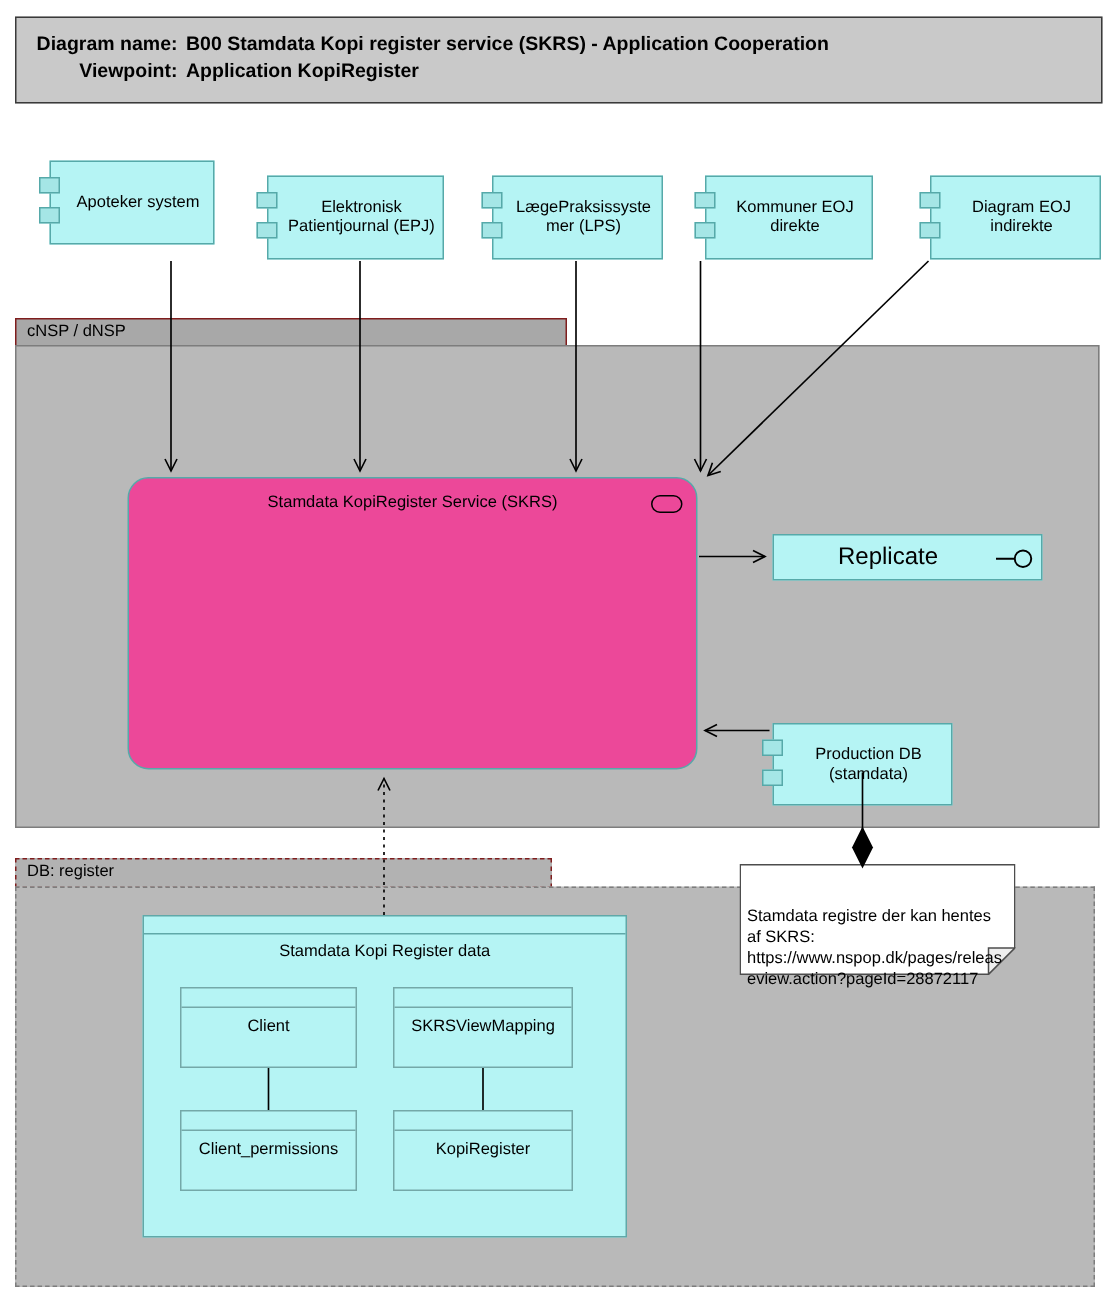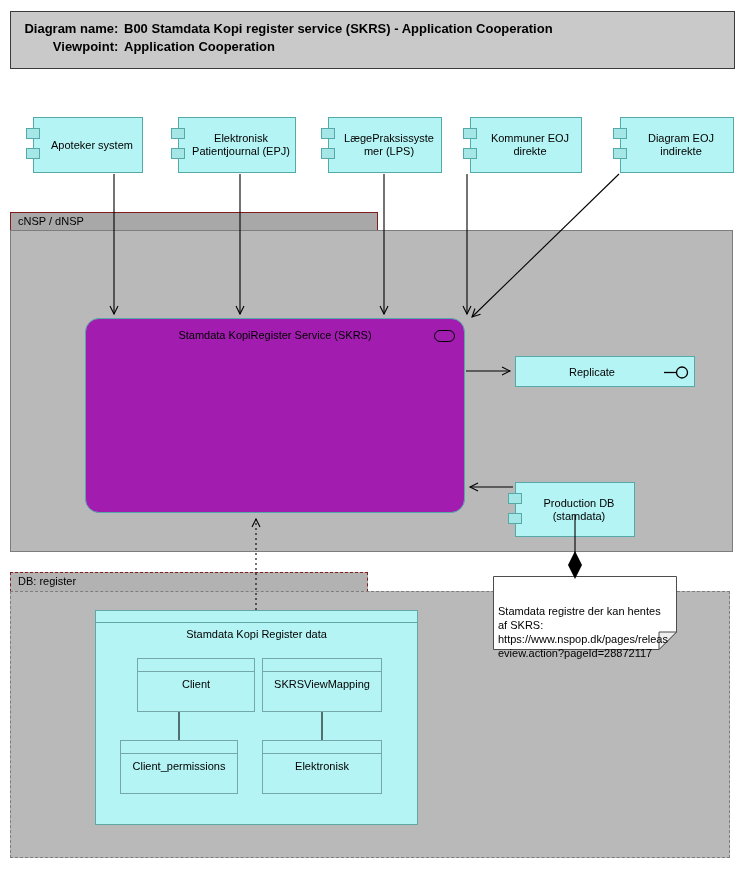--- a/index.html
+++ b/index.html
@@ -35,32 +35,32 @@
     position:absolute;background:#a8a8a8;border:1px solid #7f1d1d;
     font-size:11px;line-height:17px;padding:0 0 0 7px;box-sizing:border-box;
   }
   .group-body{
     position:absolute;background:#b9b9b9;border:1px solid #7d7d7d;box-sizing:border-box;
   }
   .dashed{border-style:dashed;}
   
   .service{
     position:absolute;left:85px;top:318px;width:380px;height:195px;
-    background:#a21caf;border:1px solid #56a9a9;border-radius:14px;
+    background:#ec4899;border:1px solid #56a9a9;border-radius:14px;
     box-sizing:border-box;font-size:11px;text-align:center;padding-top:10px;
   }
   .oval-icon{
     position:absolute;right:9px;top:11px;width:21px;height:12px;
     border:1.5px solid #000;border-radius:7px;background:transparent;box-sizing:border-box;
   }
   
   .replicate{
     position:absolute;left:515px;top:356px;width:180px;height:31px;
     background:#b5f4f4;border:1px solid #56a9a9;box-sizing:border-box;
-    display:flex;align-items:center;justify-content:center;font-size:11px;
+    display:flex;align-items:center;justify-content:center;font-size:16px;
     padding-right:26px;
     text-align:right;
   }
   .lollipop{position:absolute;right:4px;top:8px;}
   
   .note{position:absolute;left:493px;top:576px;width:184px;height:74px;}
   .note-text{
     position:absolute;left:0;top:0;width:172px;padding:4px 5px;
     font-size:11px;line-height:14px;overflow-wrap:anywhere;margin-top:24px;
   }
@@ -80,34 +80,34 @@
   
   #wires{position:absolute;left:0;top:0;pointer-events:none;}
 </style>
 </head>
 <body>
 
 <div id="canvas">
 
   <div class="title-box">
     <div class="title-row"><span class="t-label">Diagram name</span><span class="t-sep">:</span><span>B00 Stamdata Kopi register service (SKRS) - Application Cooperation</span></div>
-    <div class="title-row"><span class="t-label">Viewpoint</span><span class="t-sep">:</span><span>Application Cooperation</span></div>
+    <div class="title-row"><span class="t-label">Viewpoint</span><span class="t-sep">:</span><span>Application KopiRegister</span></div>
   </div>
 
   <div class="group-tab" style="left:10px;top:212px;width:368px;height:19px;">
     <span>cNSP / dNSP</span>
   </div>
   <div class="group-body" style="left:10px;top:230px;width:723px;height:322px;"></div>
 
   <div class="group-tab dashed" style="left:10px;top:572px;width:358px;height:20px;background:#b2b2b2;">
     <span>DB: register</span>
   </div>
   <div class="group-body dashed" style="left:10px;top:591px;width:720px;height:267px;"></div>
 
-  <div class="comp" style="left:33px;top:117px;width:110px;height:56px;">
+  <div class="comp" style="left:33px;top:107px;width:110px;height:56px;">
     <span class="port p1"></span>
     <span class="port p2"></span>
     <span>Apoteker system</span>
   </div>
   <div class="comp" style="left:178px;top:117px;width:118px;height:56px;">
     <span class="port p1"></span>
     <span class="port p2"></span>
     <span>Elektronisk Patientjournal (EPJ)</span>
   </div>
   <div class="comp" style="left:328px;top:117px;width:114px;height:56px;">
@@ -150,35 +150,35 @@
       <path d="M0.5,0.5 H183.5 V56 L166,73.5 H0.5 Z" fill="#ffffff" stroke="#4d4d4d" stroke-width="1"></path>
       <path d="M166,73.5 L166,56 L183.5,56 Z" fill="#eeeeee" stroke="#4d4d4d" stroke-width="1"></path>
     </svg>
     <div class="note-text">Stamdata registre der kan hentes af SKRS: https://www.nspop.dk/pages/releaseview.action?pageId=28872117</div>
   </div>
 
   <div class="databox">
     <div class="band"></div>
     <div class="databox-title">Stamdata Kopi Register data</div>
   </div>
-  <div class="tbl" style="left:120px;top:658px;width:118px;height:54px;margin-left:17px;">
+  <div class="tbl" style="left:120px;top:658px;width:118px;height:54px;">
     <div class="band"></div>
     <div class="tbl-name">Client</div>
   </div>
   <div class="tbl" style="left:120px;top:740px;width:118px;height:54px;">
     <div class="band"></div>
     <div class="tbl-name">Client_permissions</div>
   </div>
   <div class="tbl" style="left:262px;top:658px;width:120px;height:54px;">
     <div class="band"></div>
     <div class="tbl-name">SKRSViewMapping</div>
   </div>
   <div class="tbl" style="left:262px;top:740px;width:120px;height:54px;">
     <div class="band"></div>
-    <div class="tbl-name">Elektronisk</div>
+    <div class="tbl-name">KopiRegister</div>
   </div>
 
   <svg id="wires" width="741" height="870">
     <defs>
       <marker id="arrow" markerUnits="userSpaceOnUse" markerWidth="12" markerHeight="10" refX="10" refY="5" orient="auto">
         <path d="M2,1 L10,5 L2,9" fill="none" stroke="#000" stroke-width="1.1"></path>
       </marker>
     </defs>
     <line x1="114" y1="174" x2="114" y2="314" stroke="#000" stroke-width="1.1" marker-end="url(#arrow)"></line>
     <line x1="240" y1="174" x2="240" y2="314" stroke="#000" stroke-width="1.1" marker-end="url(#arrow)"></line>

